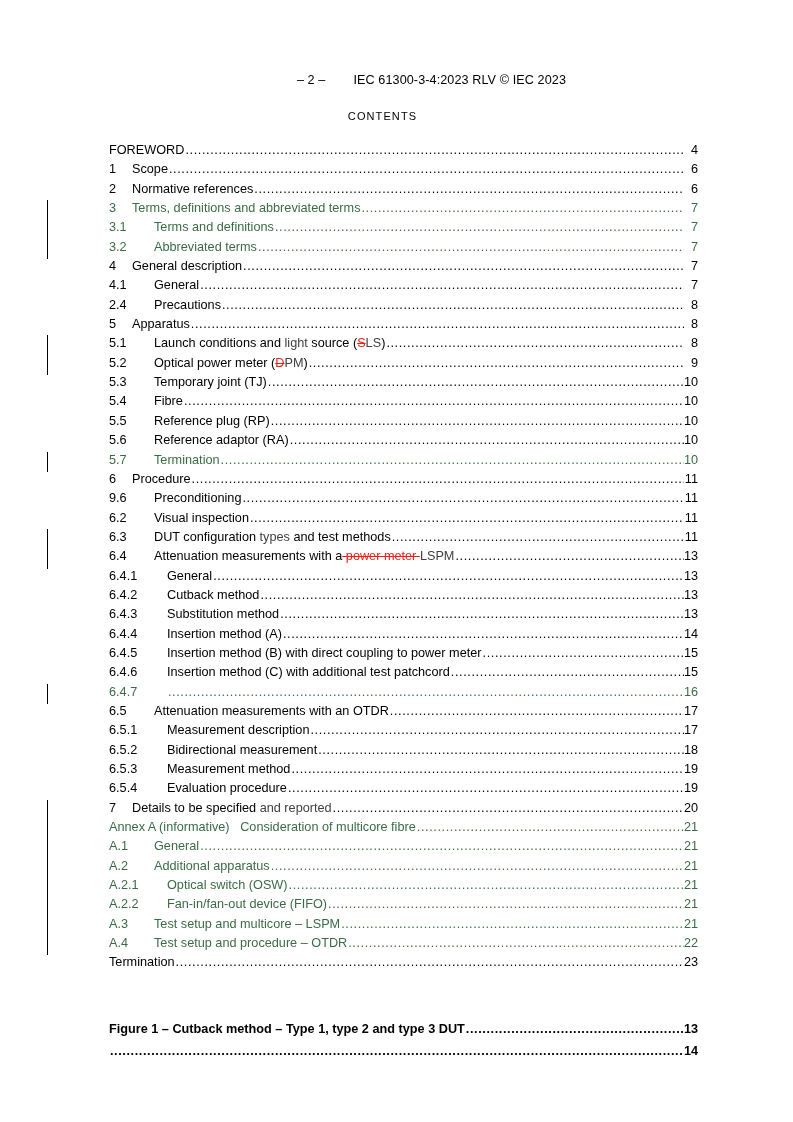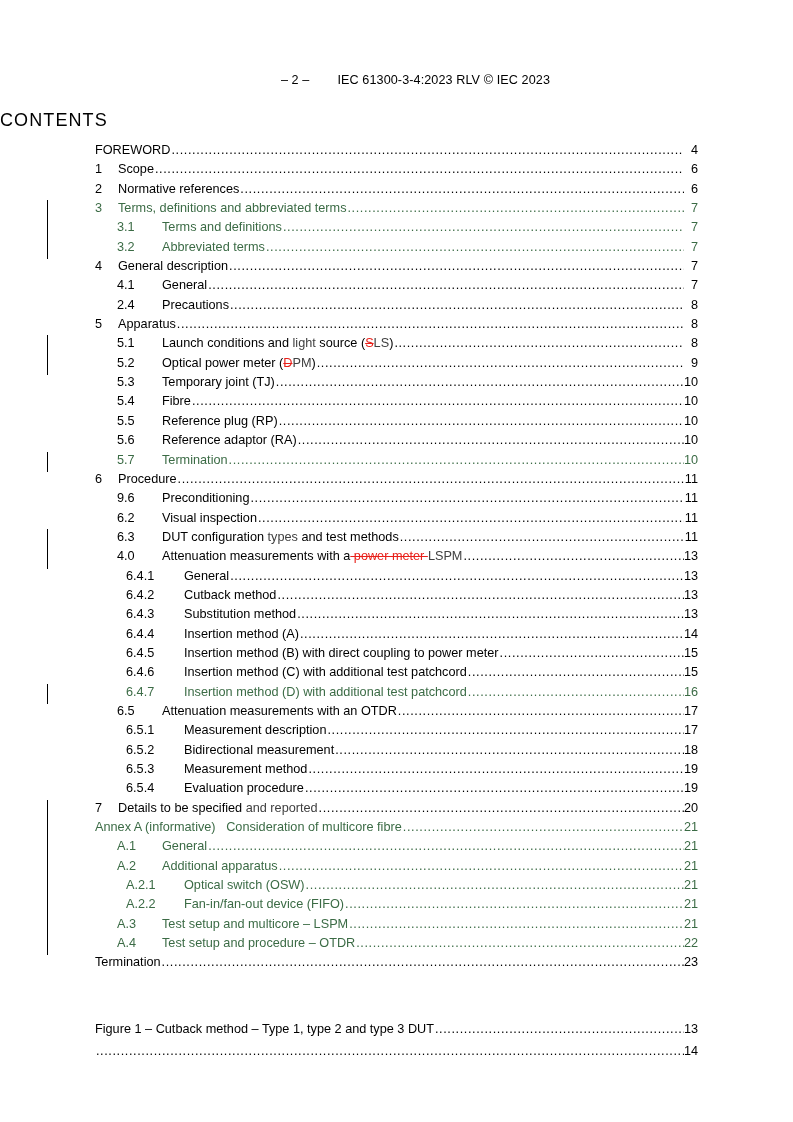--- a/index.html
+++ b/index.html
@@ -15,40 +15,40 @@
     position: relative;
     width: 793px;
     height: 1122px;
     background: #ffffff;
     overflow: hidden;
   }
 
   
   #header {
     position: absolute;
-    left: 0;
+    left: 16px;
     top: 73px;
     width: 645px;
     text-align: right;
     padding-right: 95px;
     box-sizing: border-box;
     font-size: 12.6px;
     letter-spacing: 0.1px;
     white-space: nowrap;
   }
   #header .page-no { margin-right: 28px; }
 
   
   #contents-title {
     position: absolute;
     left: 0;
     top: 110px;
     width: 765px;
-    text-align: left;
-    font-size: 18px;
+    text-align: center;
+    font-size: 11px;
     letter-spacing: 1.1px;
   }
 
   
   #toc {
     position: absolute;
     left: 0;
     top: 143px;
     width: 793px;
   }
@@ -66,21 +66,21 @@
     position: absolute;
     left: 47px;
     top: -1px;
     width: 1.4px;
     height: 20.4px;
     background: #000000;
   }
 
   .toc-line {
     position: absolute;
-    left: 95px;
+    left: 109px;
     right: 95px;
     top: 0;
     height: 19.35px;
     display: flex;
     align-items: baseline;
     overflow: hidden;
   }
 
   .num {
     flex: 0 0 auto;
@@ -101,42 +101,42 @@
   }
   .pg {
     flex: 0 0 auto;
     text-align: right;
     min-width: 14px;
   }
 
   
   .lvl0 .num { width: 0px; }
   .lvl1 .num { width: 23px; margin-left: 0px; }
-  .lvl2 .num { width: 45px; margin-left: 22px; }
-  .lvl3 .num { width: 58px; margin-left: 31px; }
+  .lvl2 .num { width: 45px; }
+  .lvl3 .num { width: 58px; }
 
   
   .ins { color: #404040; }
   .del {
     color: #e8201a;
     text-decoration: line-through;
     text-decoration-color: #e8201a;
     text-decoration-thickness: 1.3px;
   }
   .row-ins .num, .row-ins .txt, .row-ins .leader, .row-ins .pg { color: #3b6b45; }
 
   
   #figures {
     position: absolute;
     left: 0;
     top: 1022px;
     width: 793px;
   }
   #figures .toc-row { height: 22px; }
-  #figures .toc-line { height: 22px; }
+  #figures .toc-line { height: 22px; font-weight: bold; }
 </style>
 </head>
 <body>
 
 <div id="page">
 
   <div id="header">
     <span class="page-no">– 2 –</span><span>IEC 61300-3-4:2023 RLV © IEC 2023</span>
   </div>
 
@@ -314,21 +314,21 @@
         <div class="toc-line">
           <span class="num">6.3</span>
           <span class="txt"><span>DUT configuration </span><span class="ins">types</span><span> and test methods</span></span>
           <span class="leader">................................................................................................................................................................................................................................................................................................................................................................................................................</span>
           <span class="pg">11</span>
         </div>
       </div>
       <div class="toc-row lvl2">
         <span class="chbar"></span>
         <div class="toc-line">
-          <span class="num">4.0</span>
+          <span class="num">6.4</span>
           <span class="txt"><span>Attenuation measurements with a</span><span class="del"> power meter </span><span class="ins">LSPM</span></span>
           <span class="leader">................................................................................................................................................................................................................................................................................................................................................................................................................</span>
           <span class="pg">13</span>
         </div>
       </div>
       <div class="toc-row lvl3">
         <div class="toc-line">
           <span class="num">6.4.1</span>
           <span class="txt">General</span>
           <span class="leader">................................................................................................................................................................................................................................................................................................................................................................................................................</span>
@@ -372,21 +372,20 @@
           <span class="num">6.4.6</span>
           <span class="txt">Insertion method (C) with additional test patchcord</span>
           <span class="leader">................................................................................................................................................................................................................................................................................................................................................................................................................</span>
           <span class="pg">15</span>
         </div>
       </div>
       <div class="toc-row lvl3 row-ins">
         <span class="chbar"></span>
         <div class="toc-line">
           <span class="num">6.4.7</span>
-          <span class="txt">Insertion method (D) with additional test patchcord</span>
           <span class="leader">................................................................................................................................................................................................................................................................................................................................................................................................................</span>
           <span class="pg">16</span>
         </div>
       </div>
       <div class="toc-row lvl2">
         <div class="toc-line">
           <span class="num">6.5</span>
           <span class="txt">Attenuation measurements with an OTDR</span>
           <span class="leader">................................................................................................................................................................................................................................................................................................................................................................................................................</span>
           <span class="pg">17</span>

